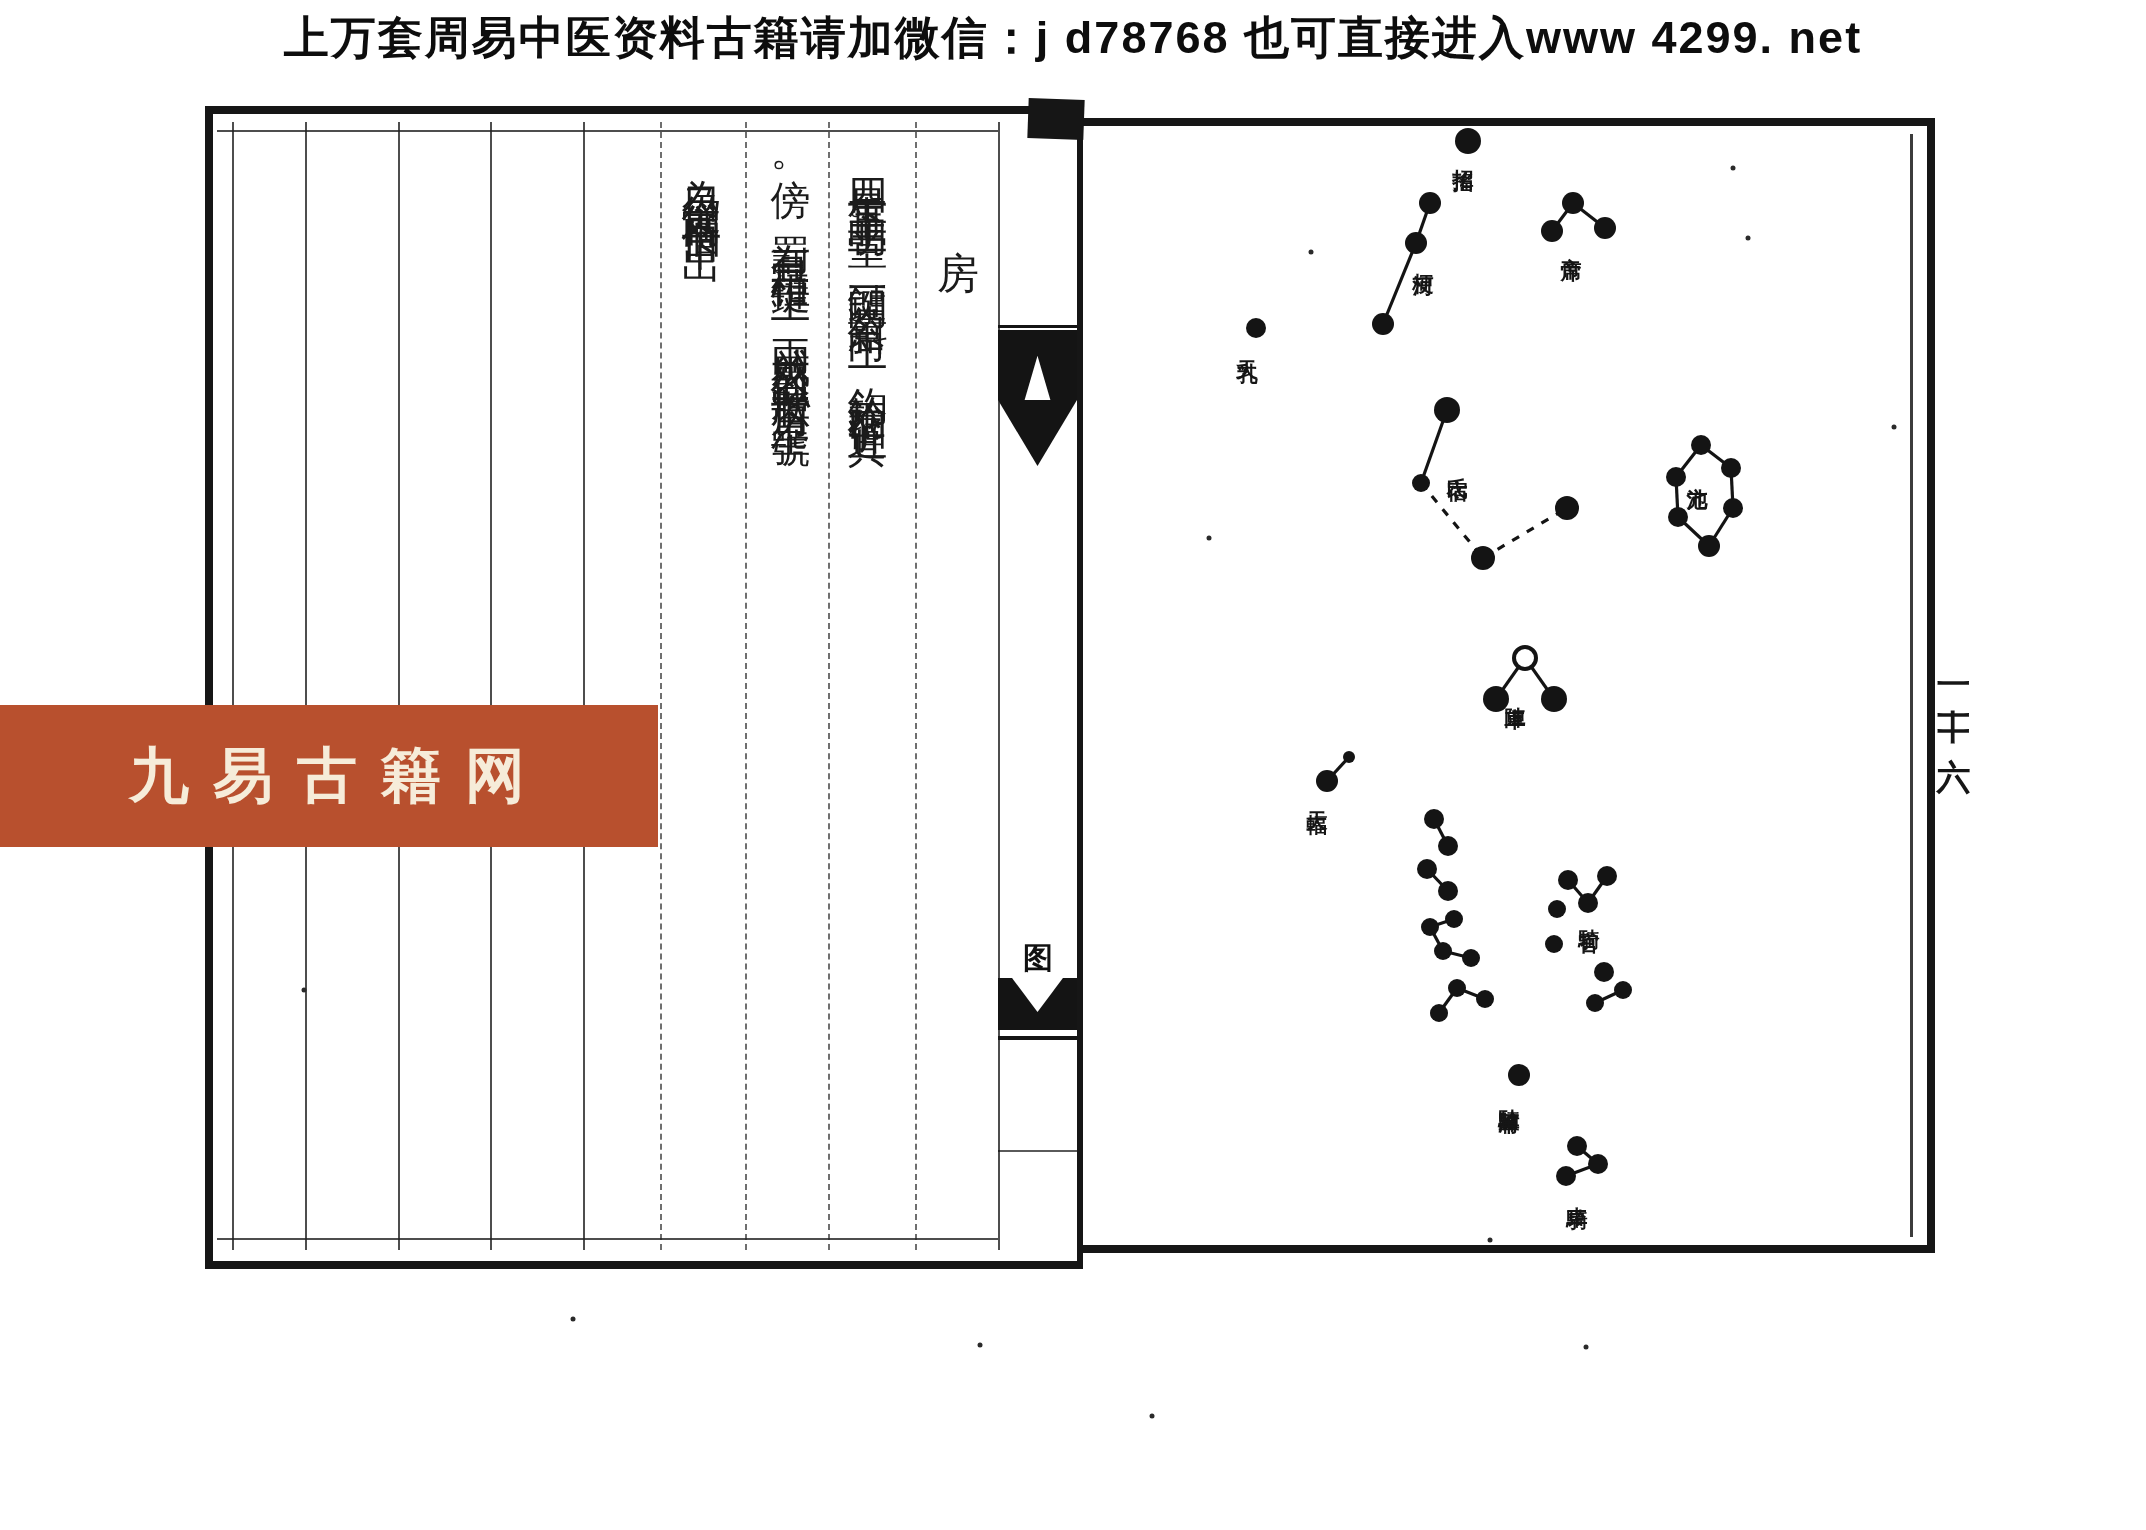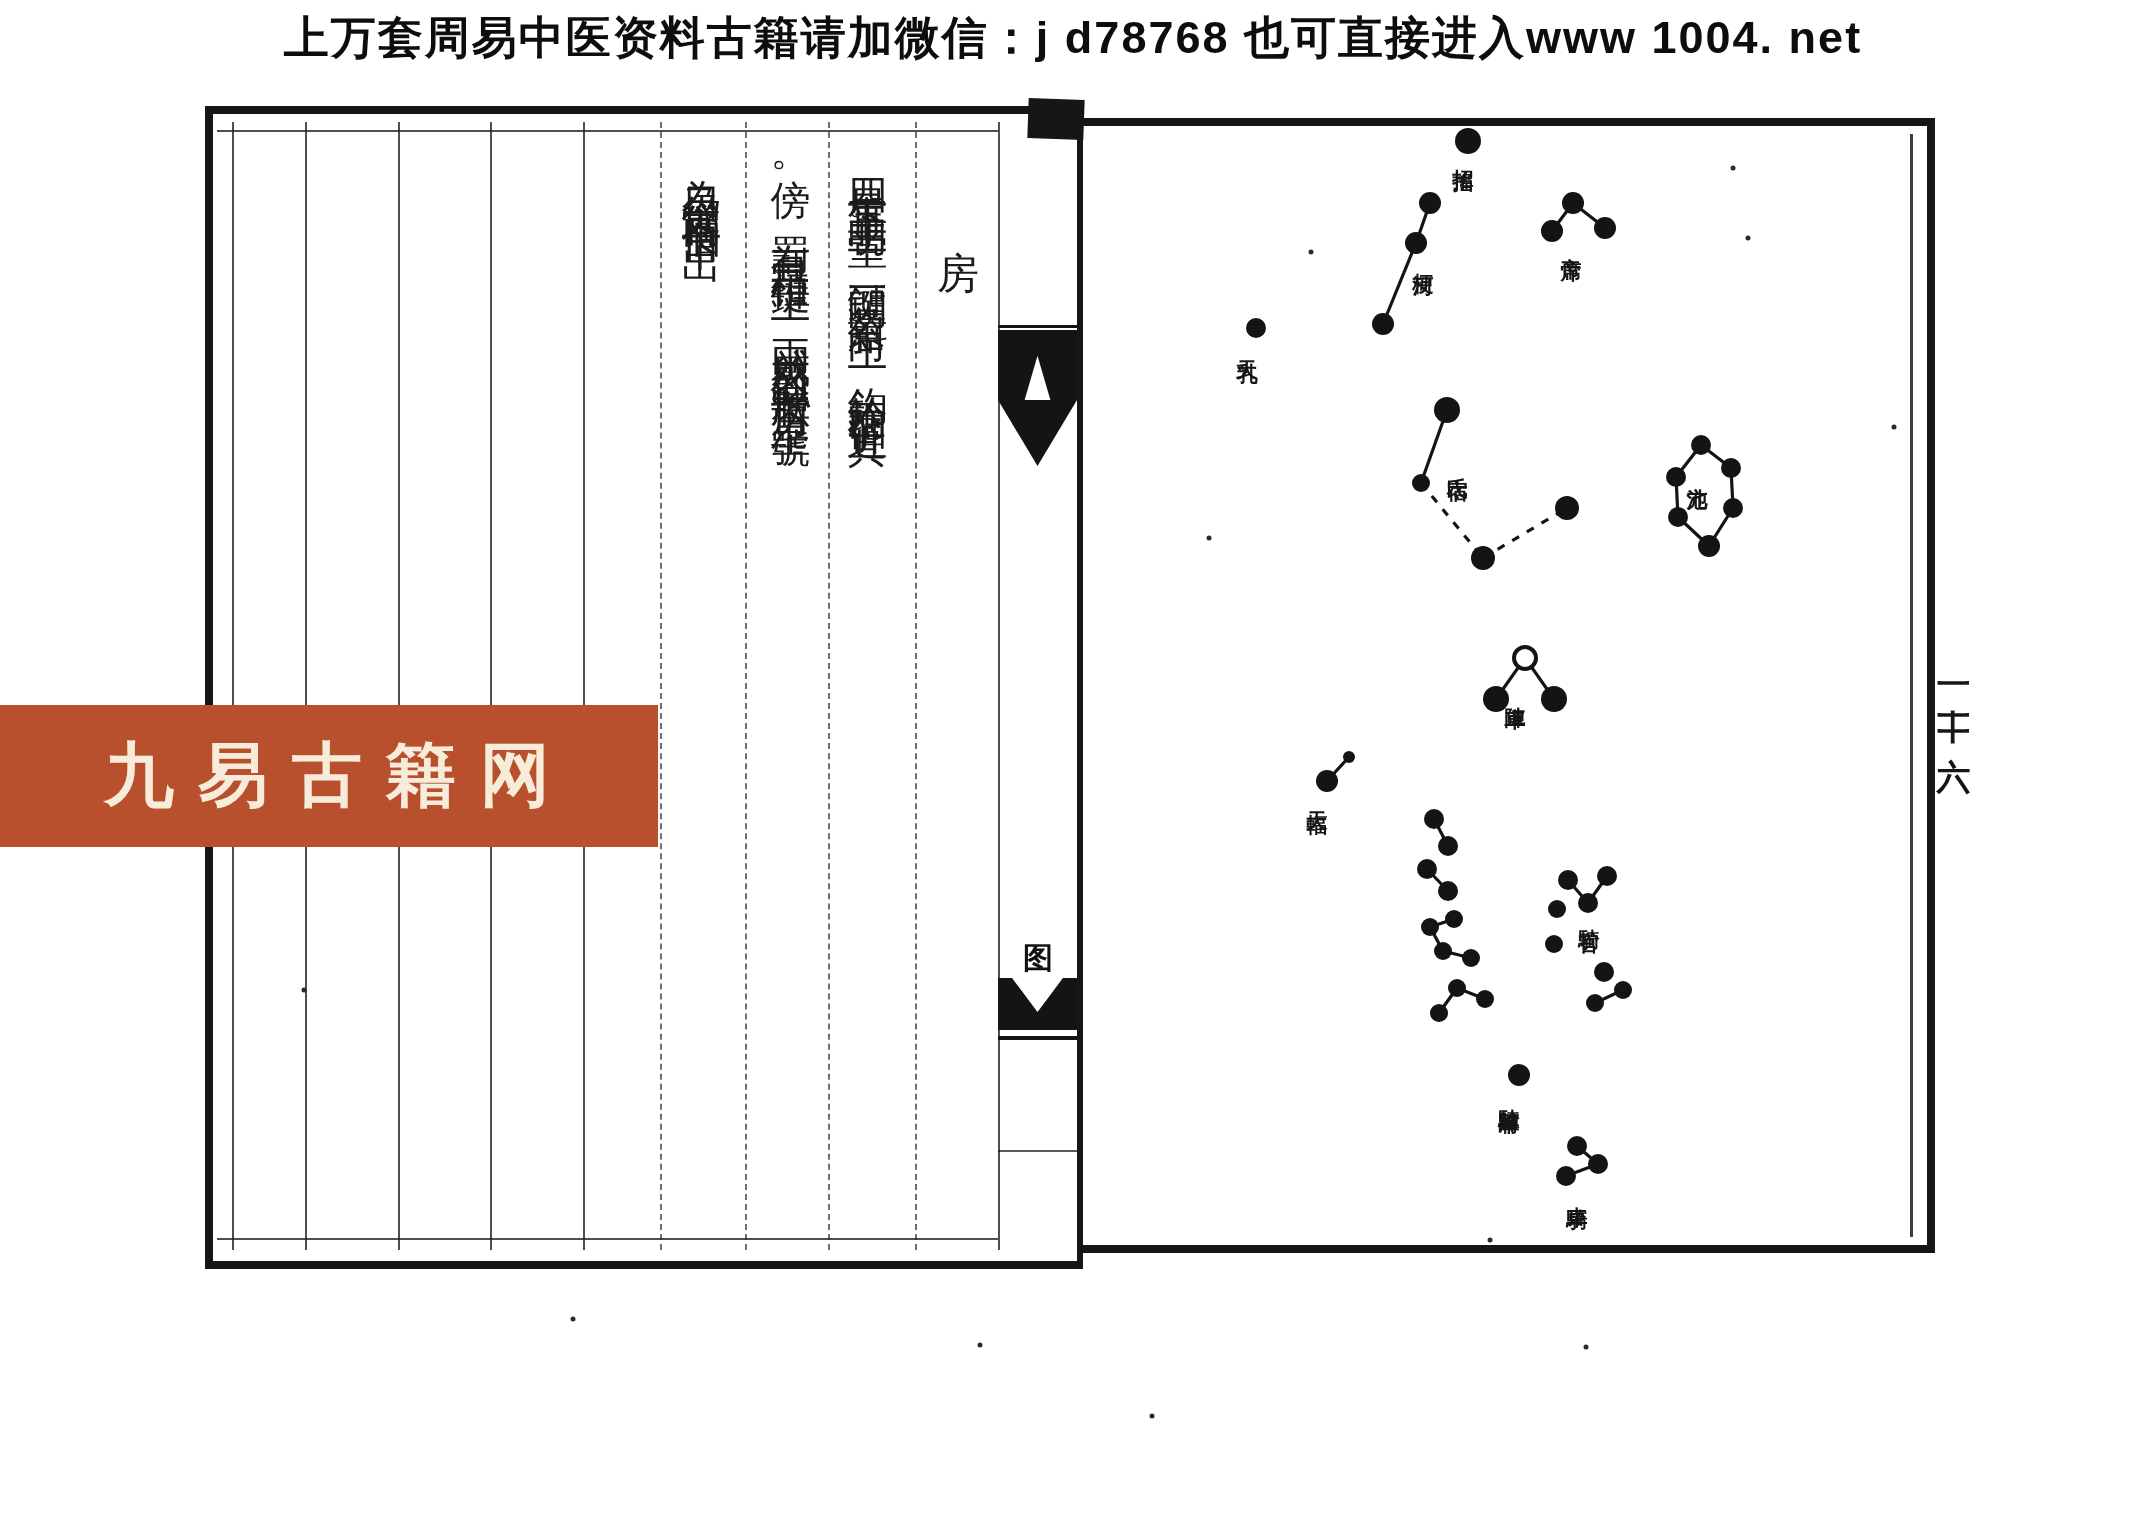--- a/index.html
+++ b/index.html
@@ -56,34 +56,34 @@
   .star-label{
     position:absolute;writing-mode:vertical-rl;text-orientation:upright;
     font-size:21px;letter-spacing:2px;font-weight:bold;color:#151515;
     font-family:"Liberation Serif","DejaVu Serif",serif;line-height:22px;
   }
   .banner{
     position:absolute;left:-4px;top:705px;width:662px;height:142px;z-index:6;
     display:flex;align-items:center;justify-content:center;
   }
   .banner span{
-    font-size:70px;font-weight:bold;letter-spacing:24px;
+    font-size:60px;font-weight:bold;letter-spacing:24px;
     font-family:"Liberation Serif","DejaVu Serif",serif;
     white-space:nowrap;text-indent:24px;
   }
   .margin-num{
     position:absolute;left:1930px;top:666px;z-index:2;
     writing-mode:vertical-rl;text-orientation:upright;
     font-size:34px;font-weight:600;letter-spacing:16px;color:#161616;
   }
 </style>
 </head>
 <body>
 
-<div class="header">上万套周易中医资料古籍请加微信：j d78768  也可直接进入www 1004. net</div>
+<div class="header">上万套周易中医资料古籍请加微信：j d78768  也可直接进入www 4299. net</div>
 
 <div class="book">
 
   <div class="page page-left">
     <div class="vline solid" style="left:19px"></div>
     <div class="vline solid" style="left:92px"></div>
     <div class="vline solid" style="left:185px"></div>
     <div class="vline solid" style="left:277px"></div>
     <div class="vline solid" style="left:370px"></div>
     <div class="vline dashed" style="left:447px"></div>

